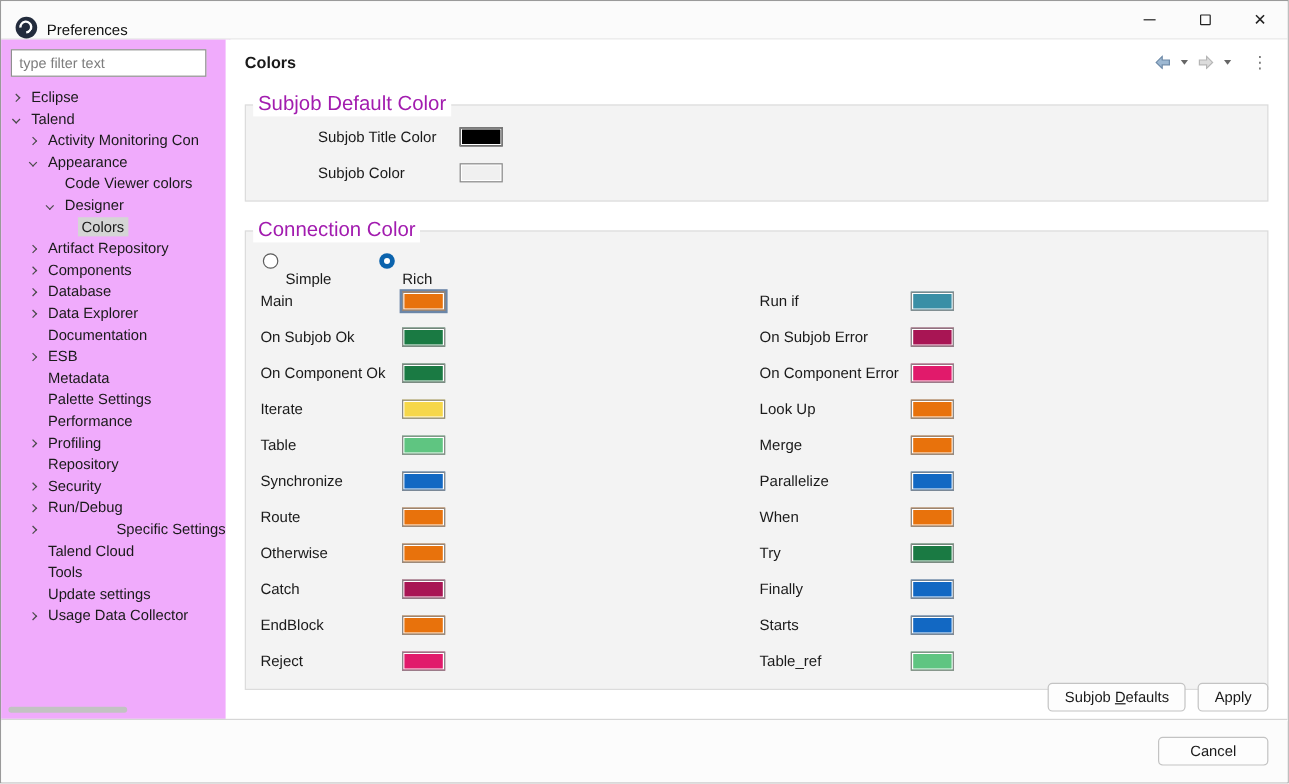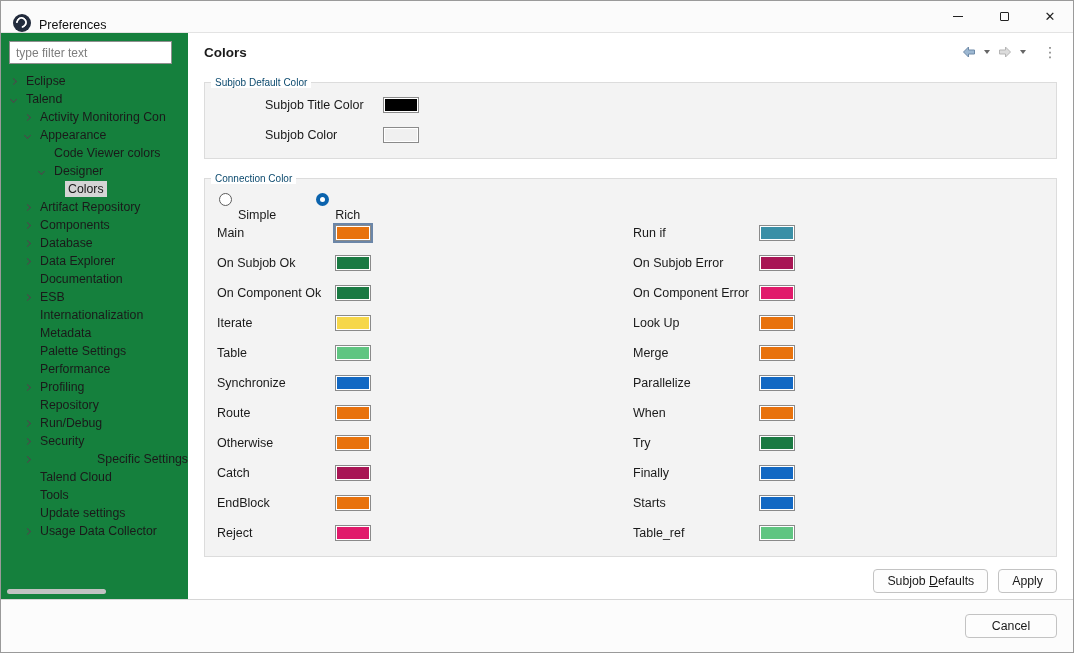--- a/index.html
+++ b/index.html
@@ -19,21 +19,21 @@
   .app-logo { width:18px; height:18px; border-radius:50%; background:#232c3d; margin:0 8px 0 12px; position:relative; flex:none; }
   .app-logo::after { content:''; position:absolute; width:7px; height:7px; border:2px solid #fff; border-left-color:transparent; border-radius:50%; top:3px; left:3px; transform:rotate(-50deg); }
   .title-text { font-size:12.5px; color:#111; }
   .wc-group { margin-left:auto; display:flex; height:31px; }
   .wc { width:46px; display:flex; align-items:center; justify-content:center; cursor:default; }
   .wc-min-glyph { width:10px; height:1px; background:#222; display:block; }
   .wc-max-glyph { width:9px; height:9px; border:1px solid #222; border-radius:1px; display:block; }
   .wc-close-glyph { font-size:13px; color:#222; line-height:1; }
 
   
-  .sidebar { position:absolute; left:0; top:32px; width:191px; height:568px; background:#15803d; border-right:1px solid #d2d2d2; }
+  .sidebar { position:absolute; left:0; top:32px; width:191px; height:568px; background:#f0abfc; border-right:1px solid #d2d2d2; }
   .filter-input { margin:8px 8px 4px 8px; width:163px; height:23px; border:1px solid #8f8f8f; padding:0 6px; font-family:"Liberation Sans",sans-serif; font-size:12px; color:#333; background:#fff; }
   .filter-input::placeholder { color:#7d7d7d; }
   .tree { margin-top:4px; white-space:nowrap; overflow:hidden; }
   .tree-item { height:18px; display:flex; align-items:center; font-size:12.3px; cursor:default; }
   .chev { width:5px; height:5px; border-right:1.2px solid #4a4a4a; border-bottom:1.2px solid #4a4a4a; margin-right:7px; flex:none; }
   .chev.right { transform:rotate(-45deg); }
   .chev.down  { transform:rotate(45deg); }
   .chev.hidden { visibility:hidden; }
   .tree-item .tlabel { padding:1px 3px; }
   .tree-item.selected .tlabel { background:#d5d5d5; }
@@ -45,21 +45,21 @@
   .main-header { height:38px; display:flex; align-items:center; padding:0 16px; }
   .page-title { font-weight:bold; font-size:13.5px; }
   .nav { margin-left:auto; display:flex; align-items:center; gap:4px; }
   .nav-btn { display:flex; align-items:center; padding:2px 1px; }
   .caret { width:0; height:0; border-left:3.5px solid transparent; border-right:3.5px solid transparent; border-top:4px solid #666; margin:0 3px; }
   .menu-dots { font-size:14px; color:#777; margin-left:10px; line-height:1; }
 
   fieldset { border:1px solid #dcdcdc; background:#f3f3f3; margin:0 16px; padding:2px 0 8px 0; }
   fieldset.subjob { margin-top:6px; }
   fieldset.conn { margin-top:14px; }
-  legend { background:#fff; padding:0 4px; margin-left:6px; font-size:10px; color:#0c4a6e; }
+  legend { background:#fff; padding:0 4px; margin-left:6px; font-size:17px; color:#a21caf; }
 
   .srow { display:flex; align-items:center; height:30px; padding-left:12px; }
   .slabel { width:118px;margin-left:48px; }
   .swatch { width:36px; height:16px; border:1px solid #8a8a8a; box-shadow: inset 0 0 0 1px #ffffff; padding:0; cursor:default; flex:none; }
   .swatch.focused { box-shadow: inset 0 0 0 1px #ffffff, 0 0 0 2px #6b86a8; }
 
   .radio-row { display:flex; align-items:center; height:26px; padding-left:14px; gap:6px; }
   .radio { width:13px; height:13px; border-radius:50%; border:1px solid #5c5c5c; background:#fff; position:relative; flex:none; cursor:default; }
   .radio.checked { border:none; background:#0b63ad; }
   .radio.checked::after { content:''; position:absolute; width:5px; height:5px; background:#fff; border-radius:50%; top:4px; left:4px; }
@@ -165,24 +165,20 @@
           <span class="chev hidden"></span>
           <span class="tlabel">Documentation</span>
         </div>
 
         <div class="tree-item" style="padding-left: 24px;">
           <span class="chev right"></span>
           <span class="tlabel">ESB</span>
         </div>
 
 
-        <div class="tree-item" style="padding-left: 24px;">
-          <span class="chev hidden"></span>
-          <span class="tlabel">Internationalization</span>
-        </div>
 
         <div class="tree-item" style="padding-left: 24px;">
           <span class="chev hidden"></span>
           <span class="tlabel">Metadata</span>
         </div>
 
         <div class="tree-item" style="padding-left: 24px;">
           <span class="chev hidden"></span>
           <span class="tlabel">Palette Settings</span>
         </div>
@@ -197,26 +193,26 @@
           <span class="tlabel">Profiling</span>
         </div>
 
         <div class="tree-item" style="padding-left: 24px;">
           <span class="chev hidden"></span>
           <span class="tlabel">Repository</span>
         </div>
 
         <div class="tree-item" style="padding-left: 24px;">
           <span class="chev right"></span>
+          <span class="tlabel">Security</span>
+        </div>
+
+        <div class="tree-item" style="padding-left: 24px;">
+          <span class="chev right"></span>
           <span class="tlabel">Run/Debug</span>
-        </div>
-
-        <div class="tree-item" style="padding-left: 24px;">
-          <span class="chev right"></span>
-          <span class="tlabel">Security</span>
         </div>
 
         <div class="tree-item" style="padding-left: 24px; justify-content: space-between;">
           <span class="chev right"></span>
           <span class="tlabel">Specific Settings</span>
         </div>
 
         <div class="tree-item" style="padding-left: 24px;">
           <span class="chev hidden"></span>
           <span class="tlabel">Talend Cloud</span>

